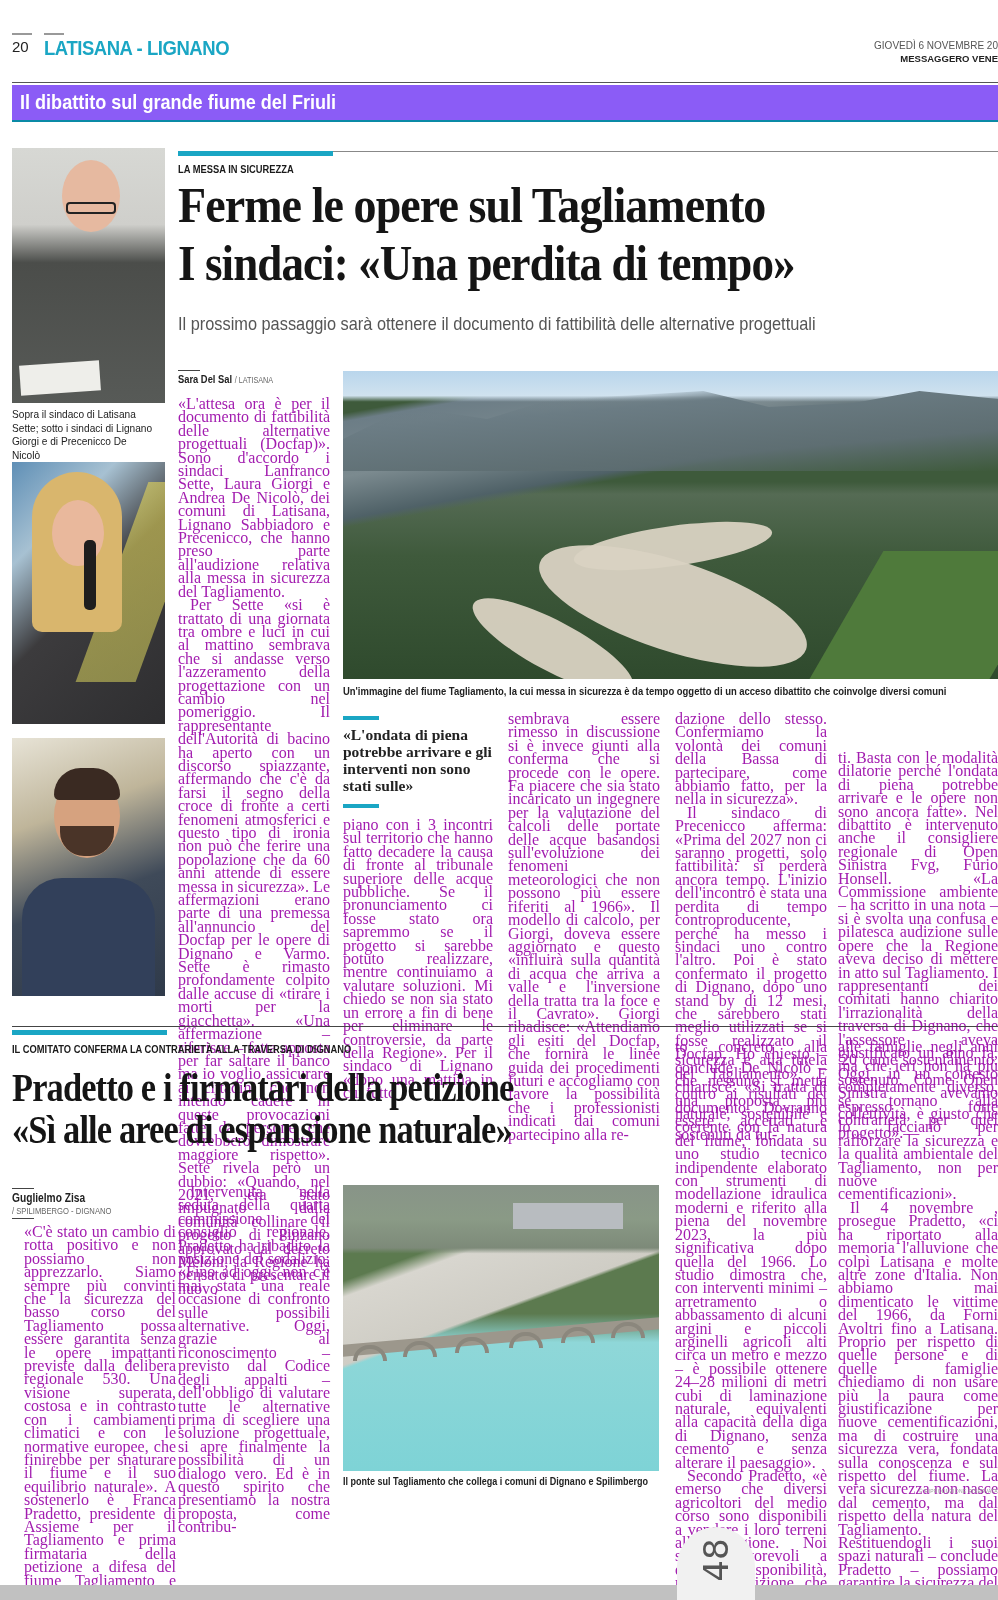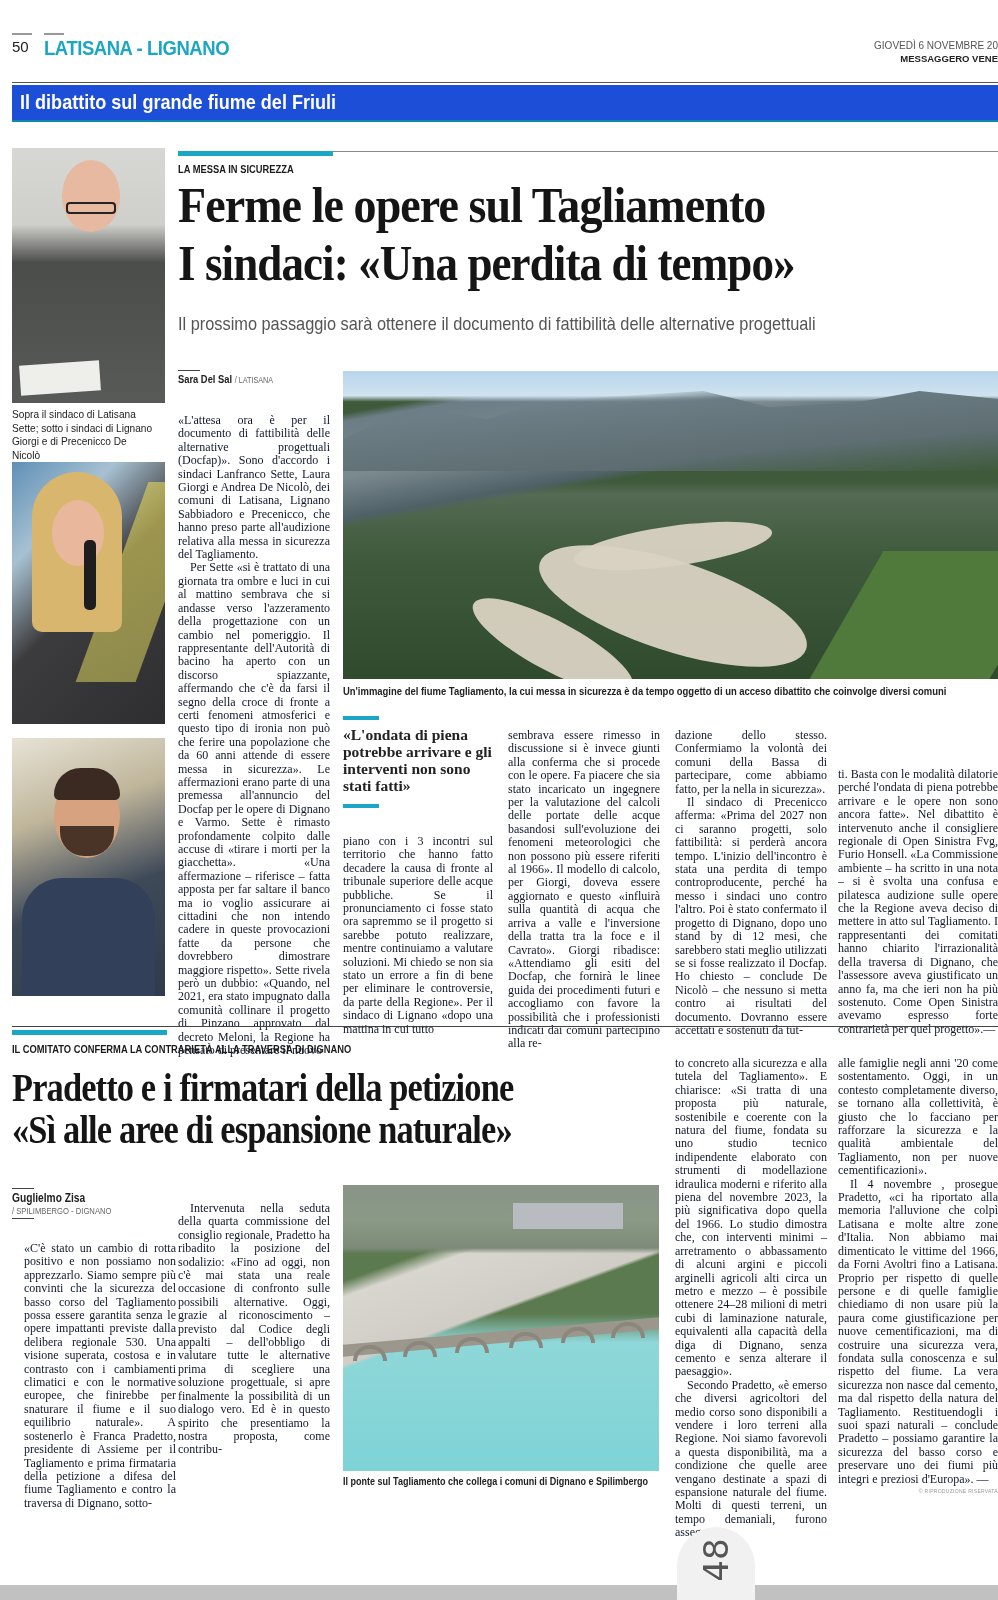--- a/index.html
+++ b/index.html
@@ -9,21 +9,21 @@
     .abs { position: absolute; }
 
     
     .page-num { left: 12px; top: 38px; font-family: "Liberation Sans", sans-serif; font-size: 15px; color: #222; }
     .page-num-bar, .section-bar { position: absolute; height: 2px; background: #999; top: 33px; }
     .section-title { left: 44px; top: 36px; font-family: "Liberation Sans", sans-serif; font-weight: bold; font-size: 21px; color: #1aa6c4; letter-spacing: -0.5px; transform: scaleX(0.88); transform-origin: left; }
     .date-line { right: 0; top: 40px; font-family: "Liberation Sans", sans-serif; font-size: 10px; color: #555; text-align: right; width: 200px; }
     .paper-name { right: 0; top: 53px; font-family: "Liberation Sans", sans-serif; font-size: 9.5px; font-weight: bold; color: #222; text-align: right; width: 200px; }
 
     .banner-rule { left: 12px; right: 0; top: 82px; height: 1px; background: #555; }
-    .banner { left: 12px; right: 0; top: 85px; height: 37px; background: #1d4ed8; border-bottom: 2px solid #0a8aa6; }
+    .banner { left: 12px; right: 0; top: 85px; height: 37px; background: #8b5cf6; border-bottom: 2px solid #0a8aa6; }
     .banner-text { position: absolute; left: 8px; top: 5px; font-family: "Liberation Sans", sans-serif; font-weight: bold; font-size: 21px; color: #ffffff; transform: scaleX(0.86); transform-origin: left; white-space: nowrap; }
 
     
     .photo { position: absolute; overflow: hidden; }
     .photo-sette { left: 12px; top: 148px; width: 153px; height: 255px; background: linear-gradient(180deg,#d7d8d4 0%,#cfcfcb 30%,#4b4d4a 45%,#575a57 100%); }
     .photo-giorgi { left: 12px; top: 462px; width: 153px; height: 262px; background: linear-gradient(135deg,#5f8fb6 0%,#a7c1d2 25%,#3c3b3d 50%,#2e2e30 100%); }
     .photo-denicolo { left: 12px; top: 738px; width: 153px; height: 258px; background: linear-gradient(160deg,#e7e3d6 0%,#bfb59a 30%,#3f4a59 60%,#2f3a4a 100%); }
     .face { position: absolute; border-radius: 50%; }
     .caption-left { left: 12px; top: 408px; width: 155px; font-family: "Liberation Sans", sans-serif; font-size: 11px; line-height: 13.5px; color: #222; transform: scaleX(0.92); transform-origin: left; }
 
@@ -44,21 +44,21 @@
       background:
         linear-gradient(180deg, #b9d6ec 0%, #d0e2ef 8%, transparent 10%),
         linear-gradient(170deg, transparent 10%, #6c7d86 12%, #7b8a8f 25%, #4f6167 35%, transparent 37%),
         linear-gradient(180deg, transparent 36%, #556b54 40%, #3f5a3c 60%, #2f4a2d 100%);
       background-color: #3e5a3b;
     }
     .river-bed { position: absolute; background: #d9d2c2; opacity: 0.95; }
     .caption { position: absolute; font-family: "Liberation Sans", sans-serif; font-size: 11px; font-weight: bold; color: #222; white-space: nowrap; transform-origin: left; }
 
     
-    .col { position: absolute; font-family: "Liberation Serif", serif; font-size: 12px; line-height: 13.4px; color: #0f172a; text-align: justify; hyphens: auto; margin-top: 17px; }
+    .col { position: absolute; font-family: "Liberation Serif", serif; font-size: 16px; line-height: 13.4px; color: #a21caf; text-align: justify; hyphens: auto; }
     .col p { margin: 0; }
     .col p.indent { text-indent: 12px; }
     .col-a1 { left: 178px; top: 397px; width: 152px; }
     .col-a2 { left: 343px; top: 712px; width: 150px; }
     .col-a3 { left: 508px; top: 712px; width: 152px; }
     .col-a4 { left: 675px; top: 712px; width: 152px; }
     .col-a5 { left: 838px; top: 751px; width: 160px; overflow: hidden; }
 
     .pullquote { position: absolute; left: 343px; top: 716px; width: 150px; }
     .pq-bar { width: 36px; height: 4px; background: #1aa6c4; margin-bottom: 6px; }
@@ -88,21 +88,21 @@
     
     .bottom-bar { left: 0; top: 1585px; width: 998px; height: 15px; background: #c1c1c1; }
     .page-indicator { left: 677px; top: 1527px; width: 78px; height: 90px; background: #f1f1f1; border-radius: 40px 40px 0 0; }
     .page-indicator-num { position: absolute; left: 14px; top: 8px; font-family: "DejaVu Sans", sans-serif; font-size: 34px; color: #555; transform: rotate(-90deg); transform-origin: center; width: 50px; text-align: center; line-height: 50px; }
   </style>
 </head>
 <body>
 
 <div class="page-num-bar" style="left:12px;width:20px;"></div>
 <div class="section-bar" style="left:44px;width:20px;"></div>
-<div class="abs page-num">50</div>
+<div class="abs page-num">20</div>
 <div class="abs section-title">LATISANA - LIGNANO</div>
 <div class="abs date-line">GIOVEDÌ 6 NOVEMBRE 20</div>
 <div class="abs paper-name">MESSAGGERO VENE</div>
 
 <div class="abs banner-rule"></div>
 <div class="abs banner">
   <span class="banner-text">Il dibattito sul grande fiume del Friuli</span>
 </div>
 
 <div class="photo photo-sette">
@@ -148,21 +148,21 @@
 </div>
 <div class="caption" style="left:343px;top:685px;transform:scaleX(0.86);">Un'immagine del fiume Tagliamento, la cui messa in sicurezza è da tempo oggetto di un acceso dibattito che coinvolge diversi comuni</div>
 
 <div class="col col-a1">
   <p>«L'attesa ora è per il documento di fattibilità delle alternative progettuali (Docfap)». Sono d'accordo i sindaci Lanfranco Sette, Laura Giorgi e Andrea De Nicolò, dei comuni di Latisana, Lignano Sabbiadoro e Precenicco, che hanno preso parte all'audizione relativa alla messa in sicurezza del Tagliamento.</p>
   <p class="indent">Per Sette «si è trattato di una giornata tra ombre e luci in cui al mattino sembrava che si andasse verso l'azzeramento della progettazione con un cambio nel pomeriggio. Il rappresentante dell'Autorità di bacino ha aperto con un discorso spiazzante, affermando che c'è da farsi il segno della croce di fronte a certi fenomeni atmosferici e questo tipo di ironia non può che ferire una popolazione che da 60 anni attende di essere messa in sicurezza». Le affermazioni erano parte di una premessa all'annuncio del Docfap per le opere di Dignano e Varmo. Sette è rimasto profondamente colpito dalle accuse di «tirare i morti per la giacchetta». «Una affermazione – riferisce – fatta apposta per far saltare il banco ma io voglio assicurare ai cittadini che non intendo cadere in queste provocazioni fatte da persone che dovrebbero dimostrare maggiore rispetto». Sette rivela però un dubbio: «Quando, nel 2021, era stato impugnato dalla comunità collinare il progetto di Pinzano approvato dal decreto Meloni, la Regione ha pensato di presentare il nuovo</p>
 </div>
 
 <div class="pullquote">
   <div class="pq-bar"></div>
-  <div class="pq-text">«L'ondata di piena potrebbe arrivare e gli interventi non sono stati fatti»</div>
+  <div class="pq-text">«L'ondata di piena potrebbe arrivare e gli interventi non sono stati sulle»</div>
   <div class="pq-bar" style="margin-top:10px;"></div>
 </div>
 <div class="col col-a2" style="top:818px;">
   <p>piano con i 3 incontri sul territorio che hanno fatto decadere la causa di fronte al tribunale superiore delle acque pubbliche. Se il pronunciamento ci fosse stato ora sapremmo se il progetto si sarebbe potuto realizzare, mentre continuiamo a valutare soluzioni. Mi chiedo se non sia stato un errore a fin di bene per eliminare le controversie, da parte della Regione». Per il sindaco di Lignano «dopo una mattina in cui tutto</p>
 </div>
 <div class="col col-a3">
   <p>sembrava essere rimesso in discussione si è invece giunti alla conferma che si procede con le opere. Fa piacere che sia stato incaricato un ingegnere per la valutazione del calcoli delle portate delle acque basandosi sull'evoluzione dei fenomeni meteorologici che non possono più essere riferiti al 1966». Il modello di calcolo, per Giorgi, doveva essere aggiornato e questo «influirà sulla quantità di acqua che arriva a valle e l'inversione della tratta tra la foce e il Cavrato». Giorgi ribadisce: «Attendiamo gli esiti del Docfap, che fornirà le linee guida dei procedimenti futuri e accogliamo con favore la possibilità che i professionisti indicati dai comuni partecipino alla re-</p>
 </div>
 <div class="col col-a4">
   <p>dazione dello stesso. Confermiamo la volontà dei comuni della Bassa di partecipare, come abbiamo fatto, per la nella in sicurezza».</p>

